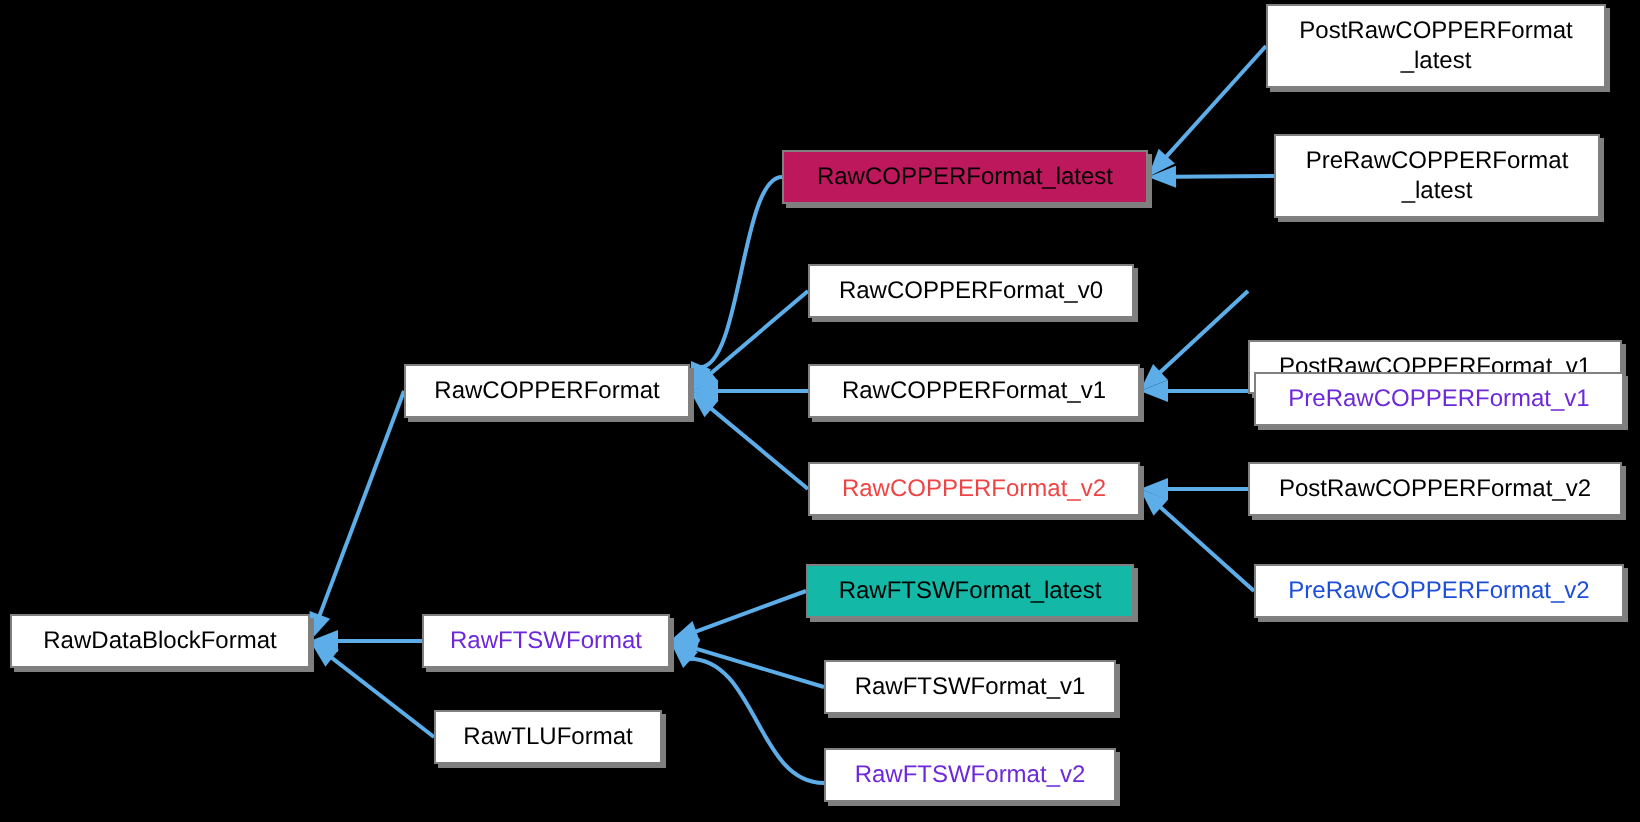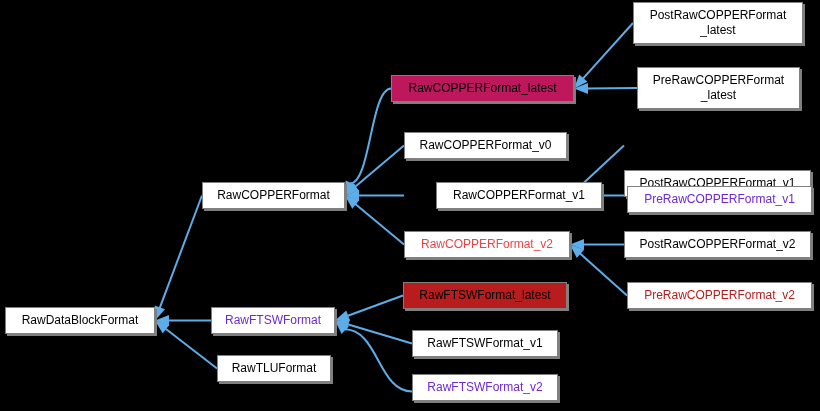--- a/index.html
+++ b/index.html
@@ -86,27 +86,27 @@
       <path d="M 412,391.5 C 378.27860098222385,391.5 378.27860098222385,329.312484928257 344.5572019644477,329.312484928257" stroke="#5dade8" stroke-width="2" fill="none"></path>
       <polygon points="335,320.5 341.5640123382196,334.03379998462 349.02073035443703,325.9469367839335" fill="#5dade8"></polygon>
     </svg>
   <div id="node-layer">
       <div class="node" style="left: 5px; top: 307px; width: 150px; height: 27px; background: rgb(255, 255, 255); border-color: rgb(128, 128, 128); color: rgb(0, 0, 0);"><span class="label">RawDataBlockFormat</span></div>
       <div class="node" style="left: 211px; top: 307px; width: 124px; height: 27px; background: rgb(255, 255, 255); border-color: rgb(128, 128, 128); color: #6d28d9;"><span class="label">RawFTSWFormat</span></div>
       <div class="node" style="left: 217px; top: 355px; width: 114px; height: 27px; background: rgb(255, 255, 255); border-color: rgb(128, 128, 128); color: rgb(0, 0, 0);"><span class="label">RawTLUFormat</span></div>
       <div class="node" style="left: 202px; top: 182px; width: 143px; height: 27px; background: rgb(255, 255, 255); border-color: rgb(128, 128, 128); color: rgb(0, 0, 0);"><span class="label">RawCOPPERFormat</span></div>
       <div class="node" style="left: 391px; top: 75px; width: 183px; height: 27px; background: #be185d; border-color: rgb(128, 128, 128); color: rgb(0, 0, 0);"><span class="label">RawCOPPERFormat_latest</span></div>
       <div class="node" style="left: 404px; top: 132px; width: 163px; height: 27px; background: rgb(255, 255, 255); border-color: rgb(128, 128, 128); color: rgb(0, 0, 0);"><span class="label">RawCOPPERFormat_v0</span></div>
-      <div class="node" style="left: 404px; top: 182px; width: 166px; height: 27px; background: rgb(255, 255, 255); border-color: rgb(128, 128, 128); color: rgb(0, 0, 0); margin-left: 32px;"><span class="label">RawCOPPERFormat_v1</span></div>
+      <div class="node" style="left: 404px; top: 182px; width: 166px; height: 27px; background: rgb(255, 255, 255); border-color: rgb(128, 128, 128); color: rgb(0, 0, 0);"><span class="label">RawCOPPERFormat_v1</span></div>
       <div class="node" style="left: 404px; top: 231px; width: 166px; height: 27px; background: rgb(255, 255, 255); border-color: rgb(128, 128, 128); color: #ef4444;"><span class="label">RawCOPPERFormat_v2</span></div>
-      <div class="node" style="left: 403px; top: 282px; width: 164px; height: 27px; background: #b91c1c; border-color: rgb(128, 128, 128); color: rgb(0, 0, 0);"><span class="label">RawFTSWFormat_latest</span></div>
+      <div class="node" style="left: 403px; top: 282px; width: 164px; height: 27px; background: #14b8a6; border-color: rgb(128, 128, 128); color: rgb(0, 0, 0);"><span class="label">RawFTSWFormat_latest</span></div>
       <div class="node" style="left: 412px; top: 330px; width: 146px; height: 27px; background: rgb(255, 255, 255); border-color: rgb(128, 128, 128); color: rgb(0, 0, 0);"><span class="label">RawFTSWFormat_v1</span></div>
       <div class="node" style="left: 412px; top: 374px; width: 146px; height: 27px; background: rgb(255, 255, 255); border-color: rgb(128, 128, 128); color: #6d28d9;"><span class="label">RawFTSWFormat_v2</span></div>
       <div class="node" style="left: 633px; top: 2px; width: 170px; height: 42px; background: rgb(255, 255, 255); border-color: rgb(128, 128, 128); color: rgb(0, 0, 0);"><span class="label">PostRawCOPPERFormat
 _latest</span></div>
       <div class="node" style="left: 637px; top: 67px; width: 163px; height: 42px; background: rgb(255, 255, 255); border-color: rgb(128, 128, 128); color: rgb(0, 0, 0);"><span class="label">PreRawCOPPERFormat
 _latest</span></div>
       <div class="node" style="left: 624px; top: 132px; width: 187px; height: 27px; background: rgb(255, 255, 255); border-color: rgb(128, 128, 128); color: rgb(0, 0, 0); margin-top: 38px;"><span class="label">PostRawCOPPERFormat_v1</span></div>
       <div class="node" style="left: 627px; top: 186px; width: 185px; height: 27px; background: rgb(255, 255, 255); border-color: rgb(128, 128, 128); color: #6d28d9;"><span class="label">PreRawCOPPERFormat_v1</span></div>
       <div class="node" style="left: 624px; top: 231px; width: 187px; height: 27px; background: rgb(255, 255, 255); border-color: rgb(128, 128, 128); color: rgb(0, 0, 0);"><span class="label">PostRawCOPPERFormat_v2</span></div>
-      <div class="node" style="left: 627px; top: 282px; width: 185px; height: 27px; background: rgb(255, 255, 255); border-color: rgb(128, 128, 128); color: #b91c1c;"><span class="label">PreRawCOPPERFormat_v2</span></div>
+      <div class="node" style="left: 627px; top: 282px; width: 185px; height: 27px; background: rgb(255, 255, 255); border-color: rgb(128, 128, 128); color: #1d4ed8;"><span class="label">PreRawCOPPERFormat_v2</span></div>
     </div>
 </div>
 
 </body></html>

